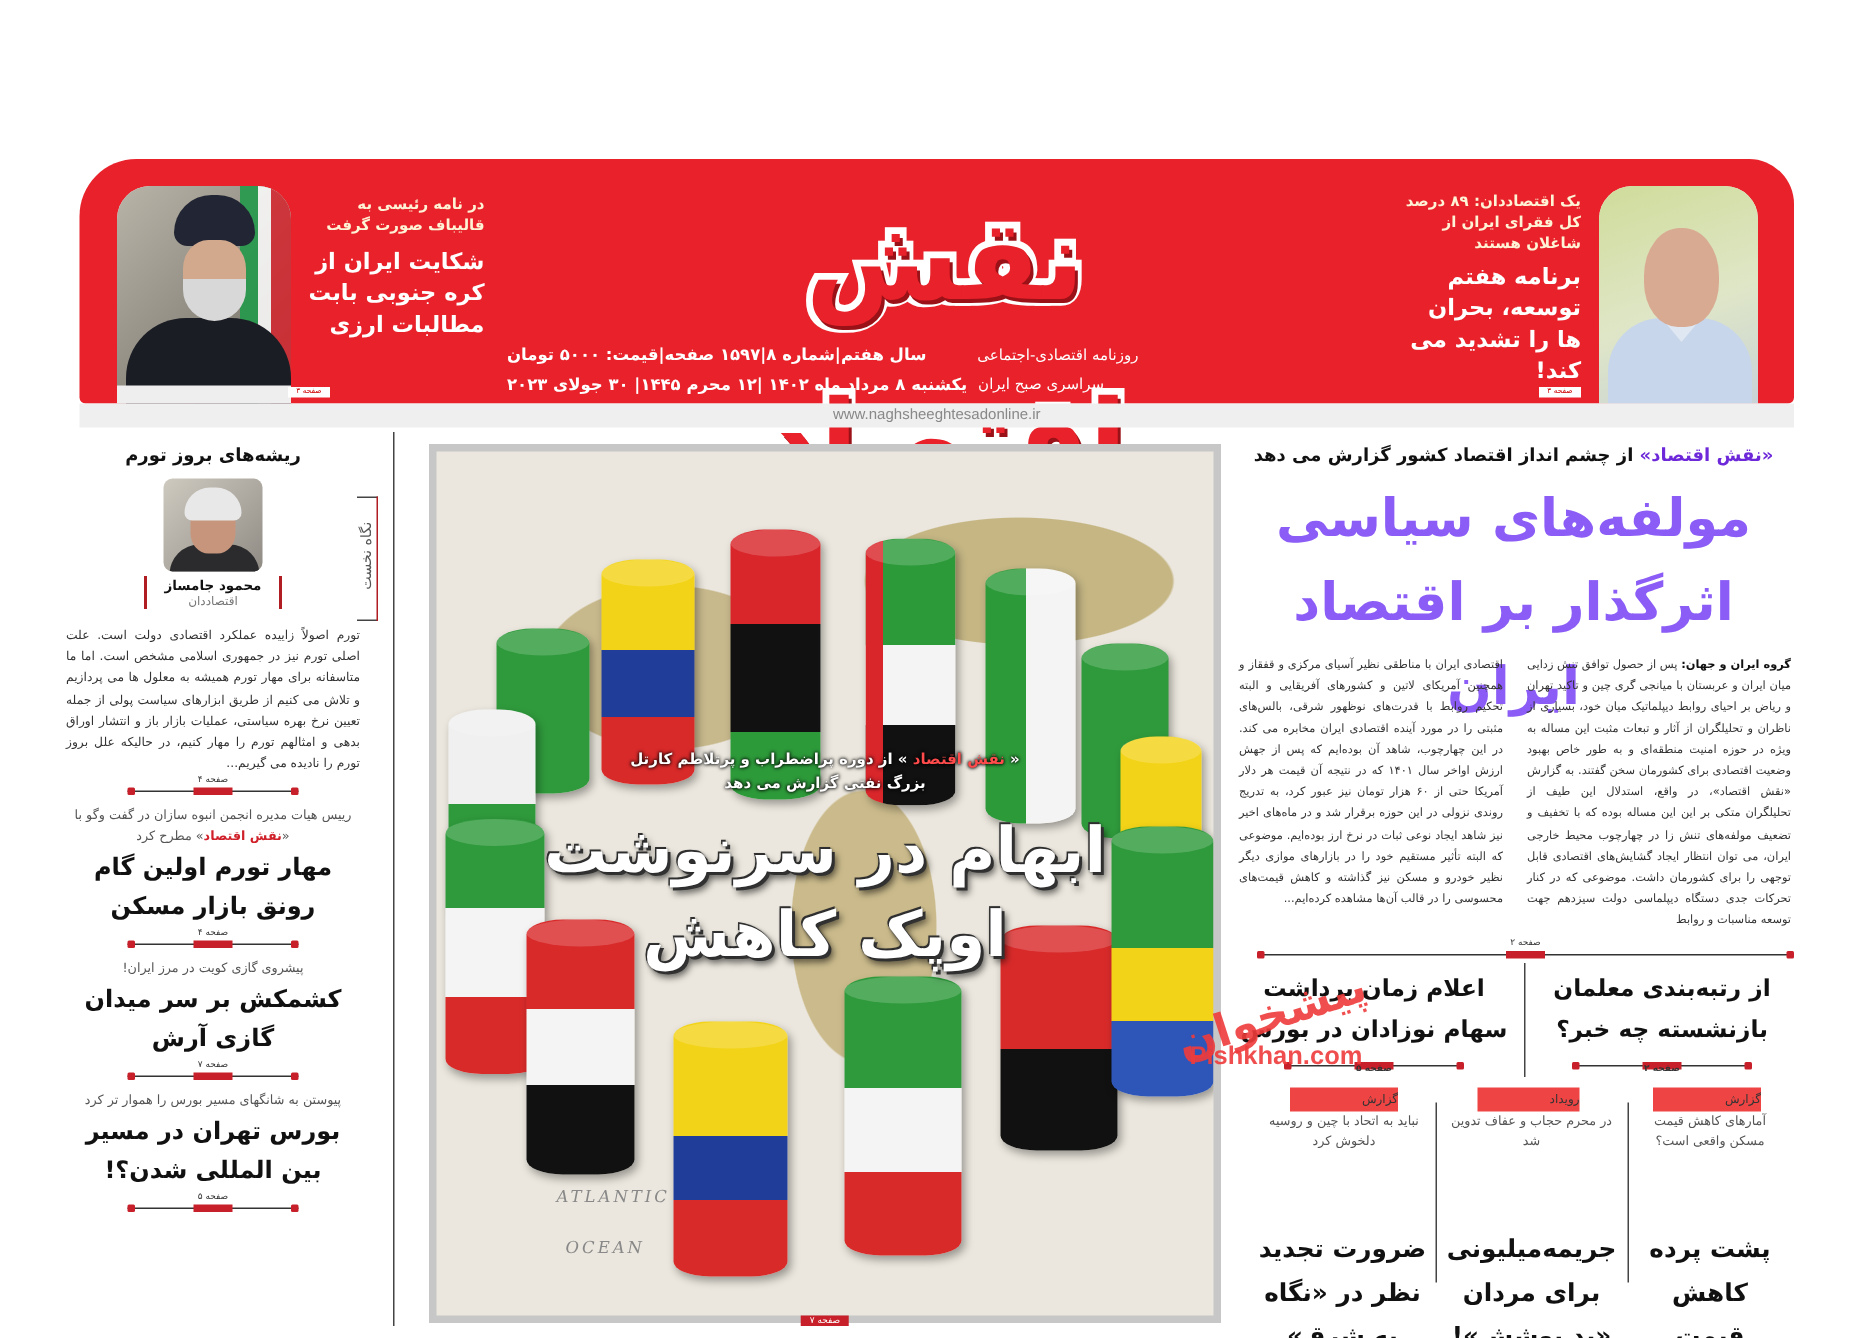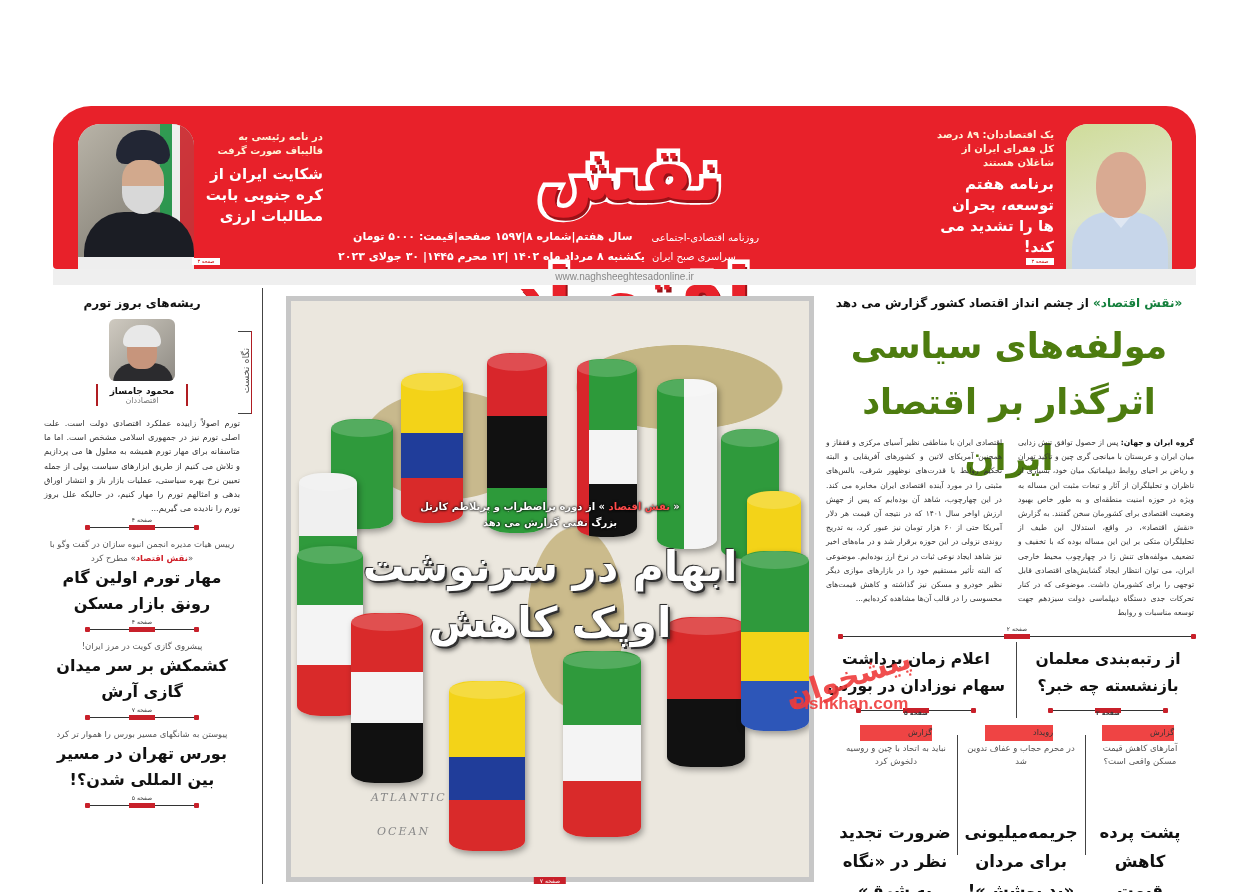--- a/index.html
+++ b/index.html
@@ -39,21 +39,21 @@
   .hl-left { position:absolute; left:150px; top:24px; width:120px; text-align:right; color:#fff; }
   .hl-right { position:absolute; right:142px; top:22px; width:122px; text-align:right; color:#fff; }
   .kicker-sm { font-size:10px; font-weight:bold; line-height:14px; color:#fff3d6; }
   .headline-md { font-size:15px; font-weight:bold; line-height:21px; }
 
   .logo { position:absolute; left:357px; top:8px; width:440px; height:120px; text-align:center;
     font-family: "DejaVu Sans", sans-serif; font-weight:bold; font-size:74px; line-height:120px; color:#e8212a;
     -webkit-text-stroke: 9px #ffffff; paint-order: stroke fill;
     text-shadow: 2px 3px 0 #9a1117; letter-spacing:-4px; }
   .issue-line { position:absolute; color:#fff; font-size:11px; font-weight:bold; white-space:nowrap; }
-  .issue-1 { left:300px; top:124px;text-align:right; }
+  .issue-1 { left:285px; top:124px;text-align:right; }
   .issue-2 { left:285px; top:144px; }
   .tagline-1 { right:437px; top:126px; font-size:10px; font-weight:normal; }
   .tagline-2 { right:460px; top:145px; font-size:10px; font-weight:normal; }
 
   .website { position:absolute; left:53px; top:269px; width:1143px; height:16px; background:#efefef;
     text-align:center; font-size:10px; color:#888; line-height:16px; font-family:"Liberation Sans", sans-serif; }
 
   
   .vrule { position:absolute; width:1px; background:#444; }
 
@@ -98,22 +98,22 @@
   .barrel::before { content:""; position:absolute; left:0; right:0; top:0; height:18px; border-radius:50%; background:rgba(255,255,255,.18); }
   .map-label { position:absolute; font-family:"DejaVu Serif", serif; font-style:italic; color:#888; font-size:11px; letter-spacing:2px; }
   .opec-kicker { position:absolute; left:0; right:0; top:198px; text-align:center; font-size:10px; font-weight:bold; color:#fff; text-shadow:0 0 3px #000, 0 0 2px #000; line-height:16px; }
   .opec-kicker .red { color:#ff4b4b; }
   .opec-title { position:absolute; left:0; right:0; top:238px; text-align:center; font-size:42px; line-height:56px; font-weight:bold; color:#fff;
     text-shadow: 0 0 2px #222, 2px 2px 0 #333, -1px -1px 0 #333, 3px 4px 5px rgba(0,0,0,.6); }
   .photo-caption { position:absolute; left:50%; bottom:-2px; transform:translateX(-50%); font-size:6px; background:#c8202a; color:#fff; padding:0 6px; }
 
   
   .main-kicker { position:absolute; left:826px; top:296px; width:366px; text-align:center; font-size:12px; font-weight:bold; }
-  .main-kicker .red { color:#15803d; }
-  .main-head { position:absolute; left:826px; top:318px; width:366px; text-align:center; font-size:35px; line-height:56px; font-weight:bold; color:#4d7c0f; letter-spacing:-1px; }
+  .main-kicker .red { color:#6d28d9; }
+  .main-head { position:absolute; left:826px; top:318px; width:366px; text-align:center; font-size:35px; line-height:56px; font-weight:bold; color:#8b5cf6; letter-spacing:-1px; }
   .main-body { position:absolute; top:436px; width:176px; font-size:7.6px; line-height:14.2px; text-align:justify; color:#333; }
   .main-body .bold { font-weight:bold; color:#111; }
   .mb-right { left:1018px; }
   .mb-left { left:826px; }
   .wide-ref { position:absolute; left:838px; top:624px; width:358px; height:12px; }
 
   .sub-head { position:absolute; top:646px; text-align:center; font-size:15.5px; font-weight:bold; line-height:27px; color:#111; }
   .sh-right { left:1020px; width:176px; }
   .sh-left  { left:820px; width:192px; }
 

